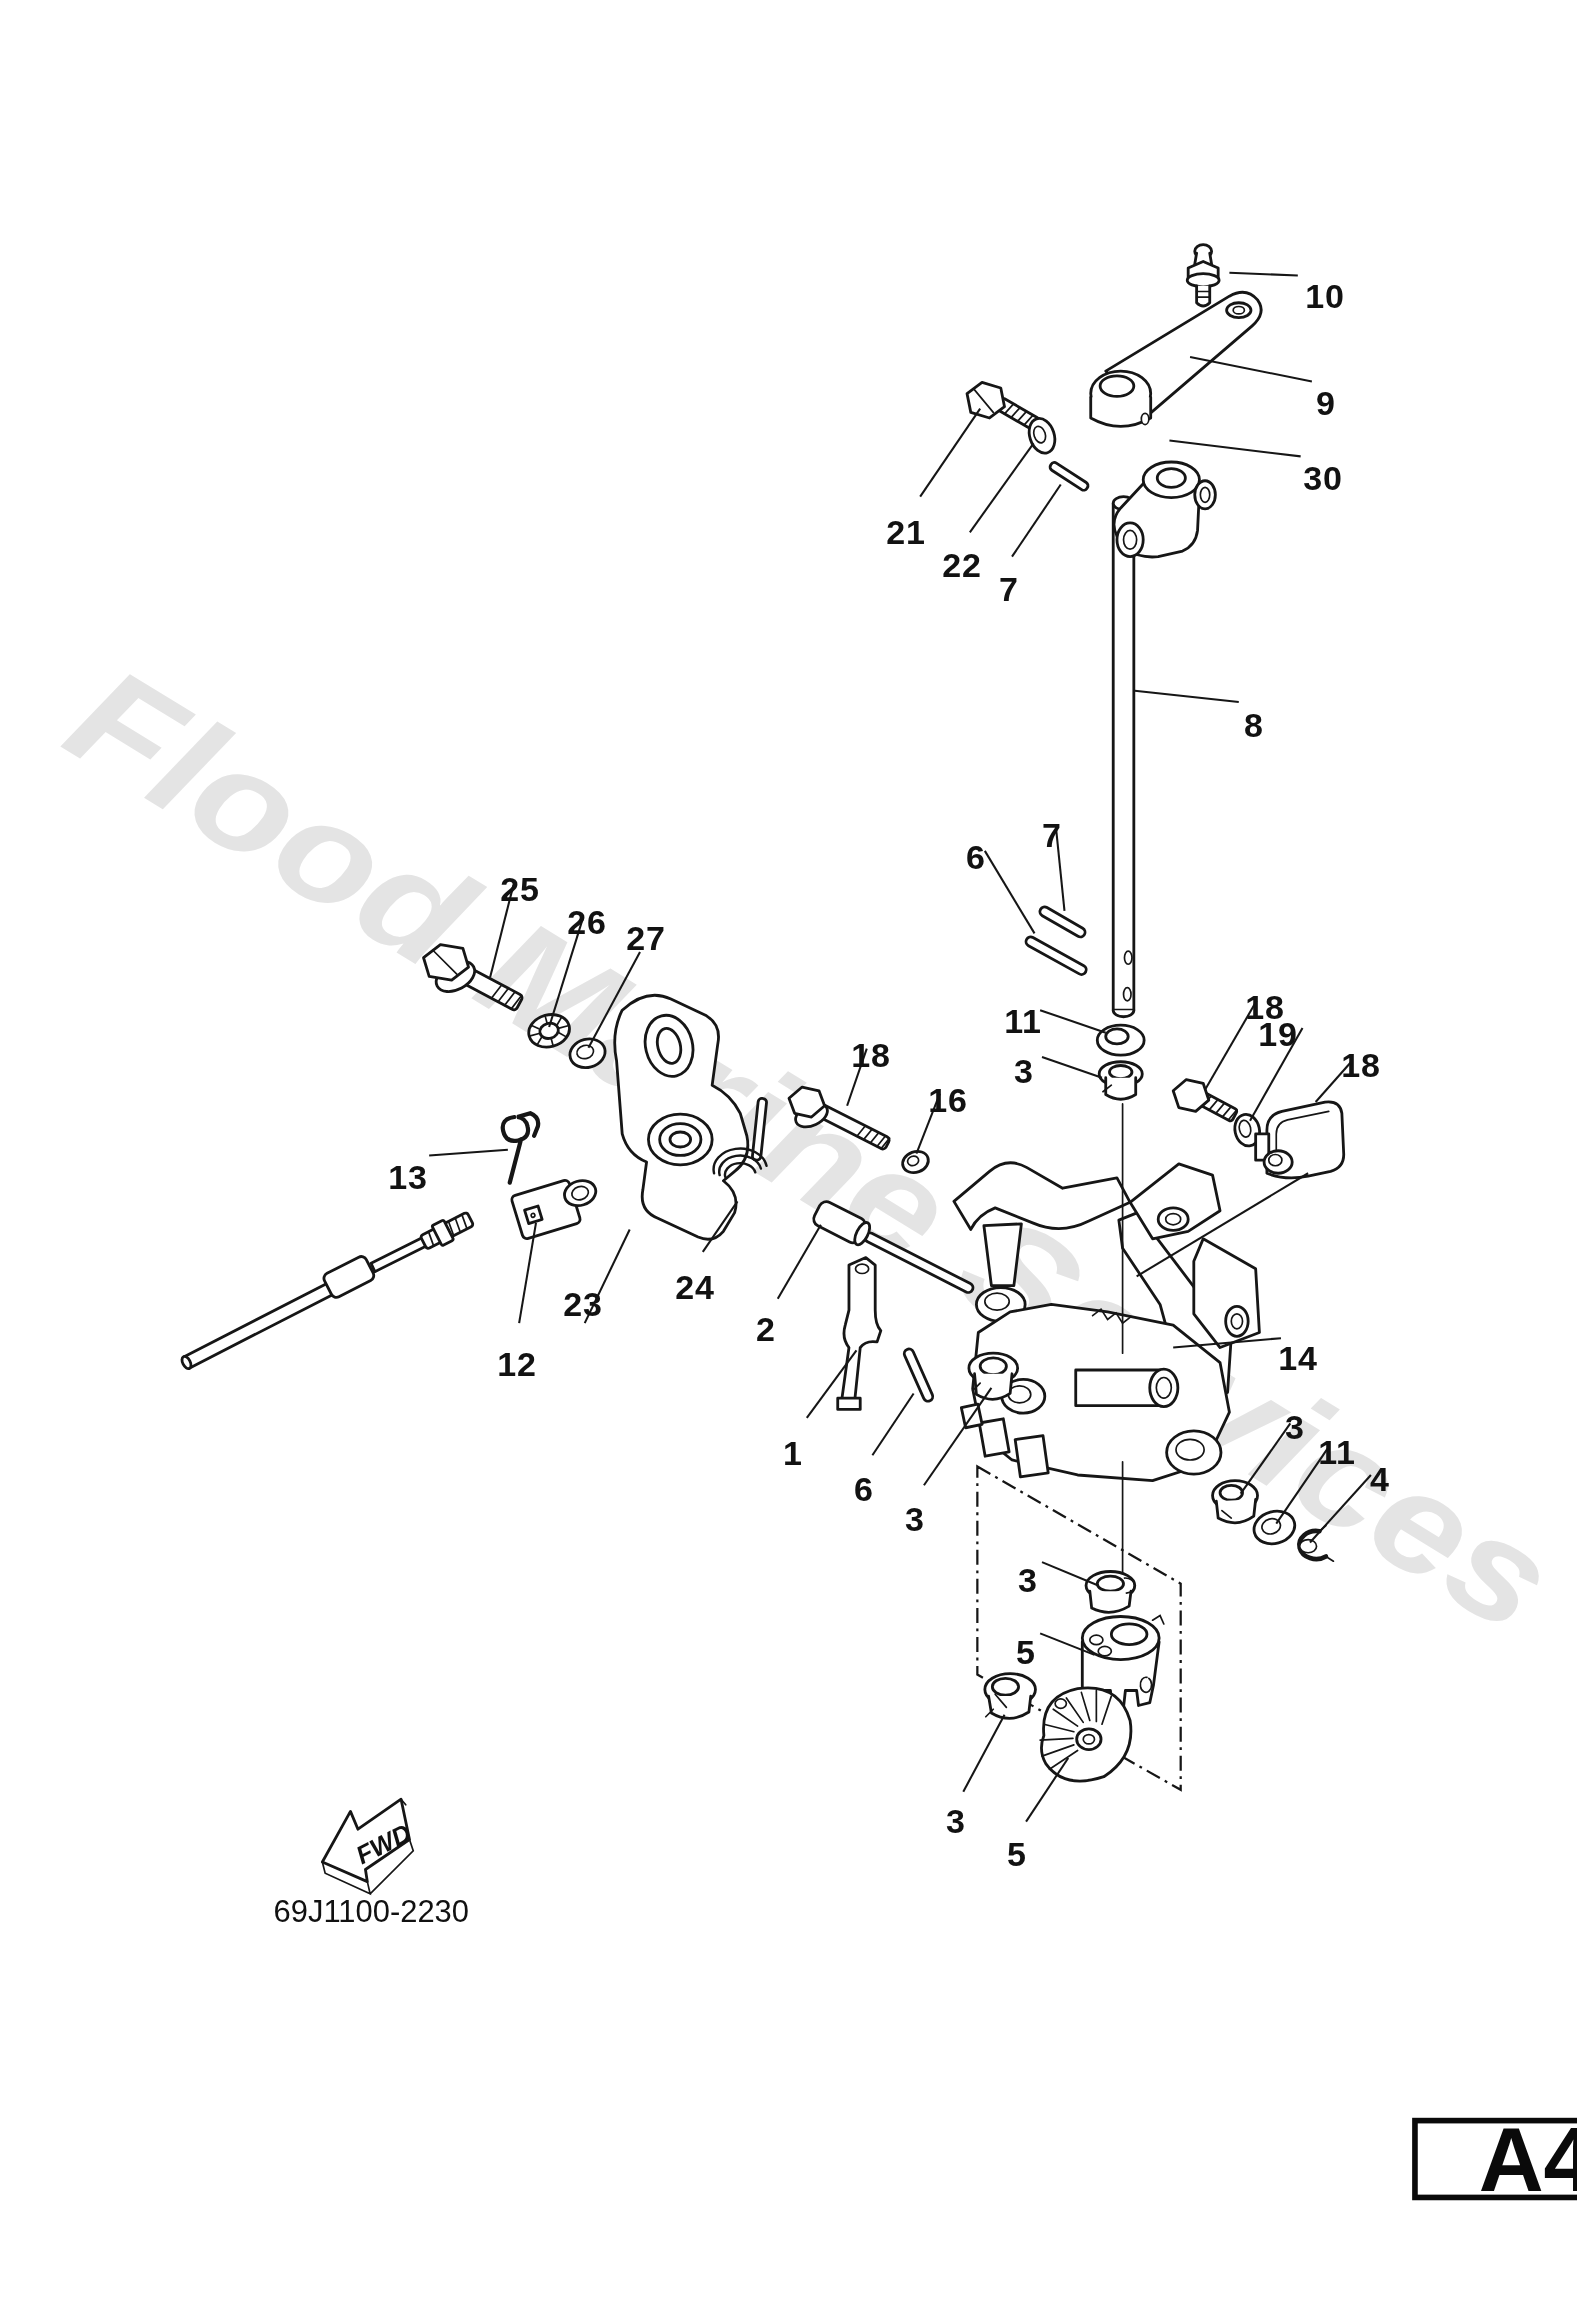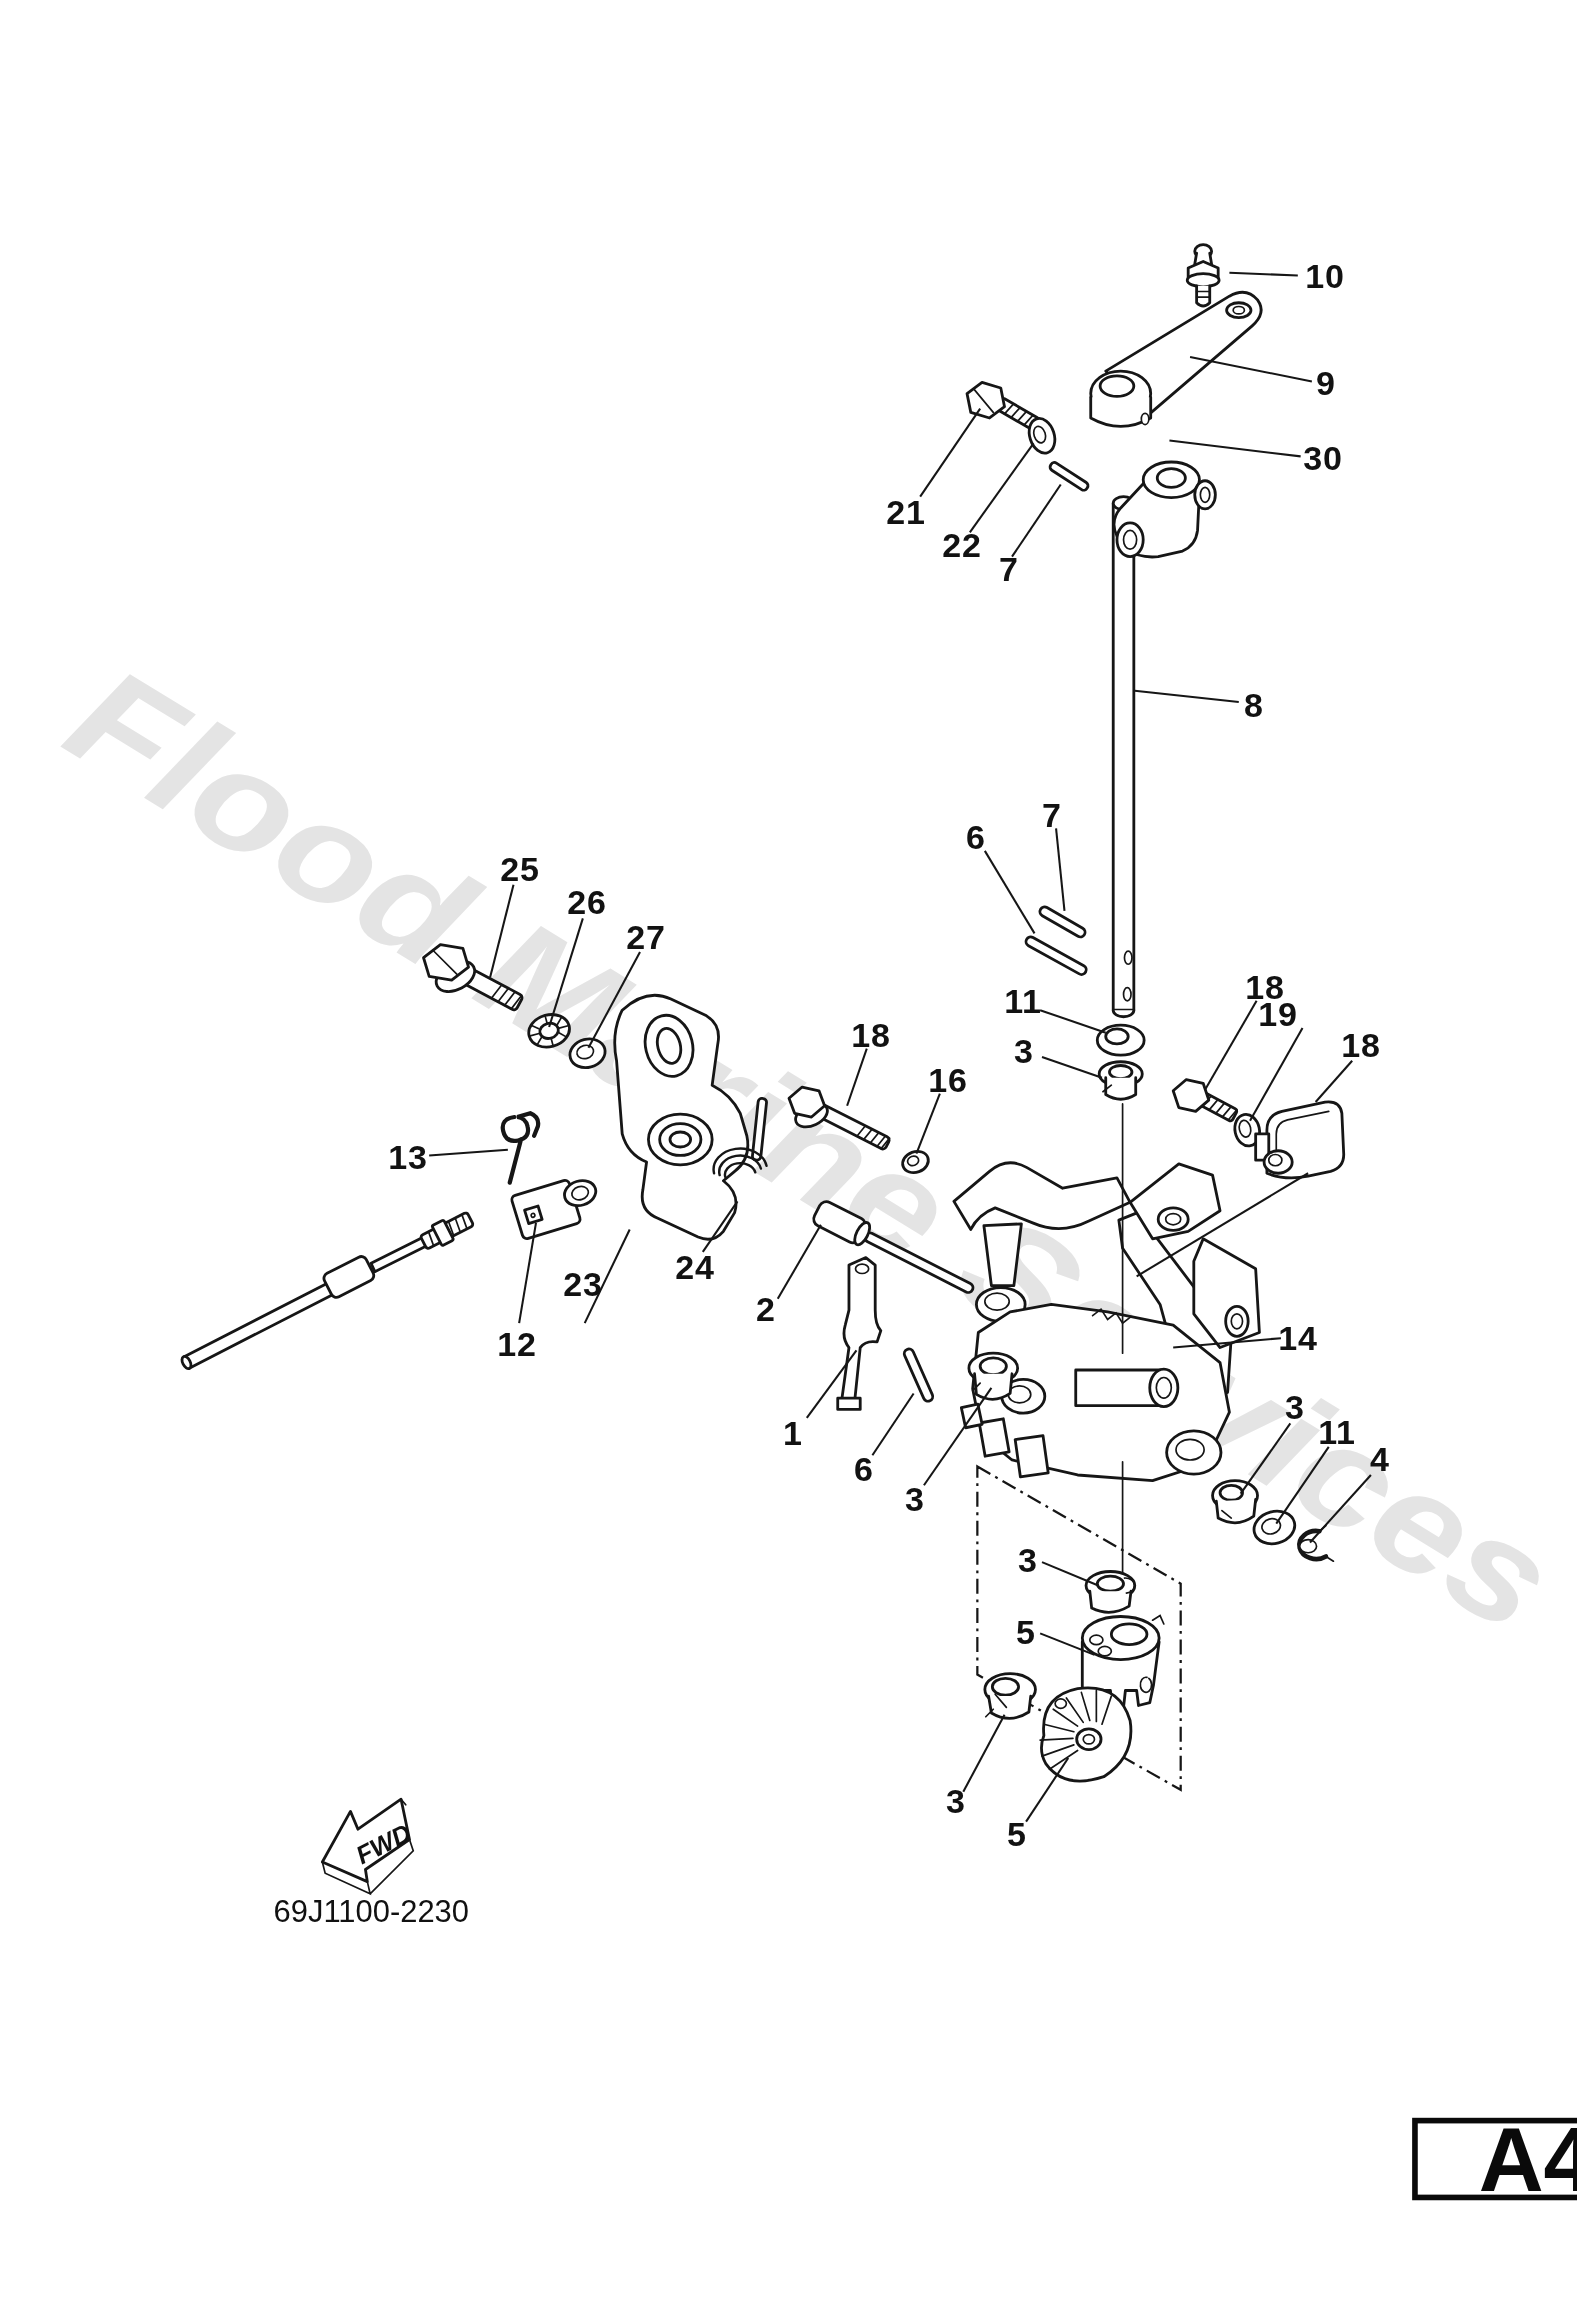--- a/index.html
+++ b/index.html
@@ -14,21 +14,21 @@
   .thin{ stroke-width:1.8; }
   .leader { stroke:#161616; stroke-width:2.2; }
   .dash { fill:none; stroke:#161616; stroke-width:2.4; stroke-dasharray:16 6 3 6; }
   .wm  { font-family:"Liberation Sans", sans-serif; font-weight:bold; font-style:italic; font-size:152px; }
   .code { font-family:"Liberation Sans", sans-serif; font-size:33px; fill:#111; }
   .fwd  { font-family:"Liberation Sans", sans-serif; font-weight:bold; font-style:italic; font-size:27px; fill:#111; }
   .a4   { font-family:"Liberation Sans", sans-serif; font-weight:bold; font-size:96px; fill:#0a0a0a; }
   .co {
     position:absolute; transform:translate(-50%,-50%);
     font-size:34px; font-weight:bold; color:#121212; letter-spacing:0.9px;
-    font-family:"Liberation Sans", sans-serif; white-space:nowrap;
+    font-family:"Liberation Sans", sans-serif; white-space:nowrap;margin-top:20px;
   }
 </style>
 </head>
 <body>
 
 <div id="stage">
 
 <svg width="1578" height="2324" viewBox="0 0 1684 2480">
 
   <g>
@@ -352,21 +352,21 @@
   <div class="co" style="left:1326px;top:383px">9</div>
   <div class="co" style="left:1323px;top:458px">30</div>
   <div class="co" style="left:906px;top:512px">21</div>
   <div class="co" style="left:962px;top:545px">22</div>
   <div class="co" style="left:1009px;top:569px">7</div>
   <div class="co" style="left:1254px;top:705px">8</div>
   <div class="co" style="left:1052px;top:815px">7</div>
   <div class="co" style="left:976px;top:837px">6</div>
   <div class="co" style="left:520px;top:869px">25</div>
   <div class="co" style="left:587px;top:902px">26</div>
-  <div class="co" style="left:646px;top:937px">27</div>
+  <div class="co" style="left:646px;top:918px">27</div>
   <div class="co" style="left:1023px;top:1001px">11</div>
   <div class="co" style="left:1024px;top:1051px">3</div>
   <div class="co" style="left:871px;top:1035px">18</div>
   <div class="co" style="left:948px;top:1080px">16</div>
   <div class="co" style="left:1265px;top:987px">18</div>
   <div class="co" style="left:1278px;top:1014px">19</div>
   <div class="co" style="left:1361px;top:1045px">18</div>
   <div class="co" style="left:408px;top:1157px">13</div>
   <div class="co" style="left:695px;top:1267px">24</div>
   <div class="co" style="left:766px;top:1309px">2</div>

